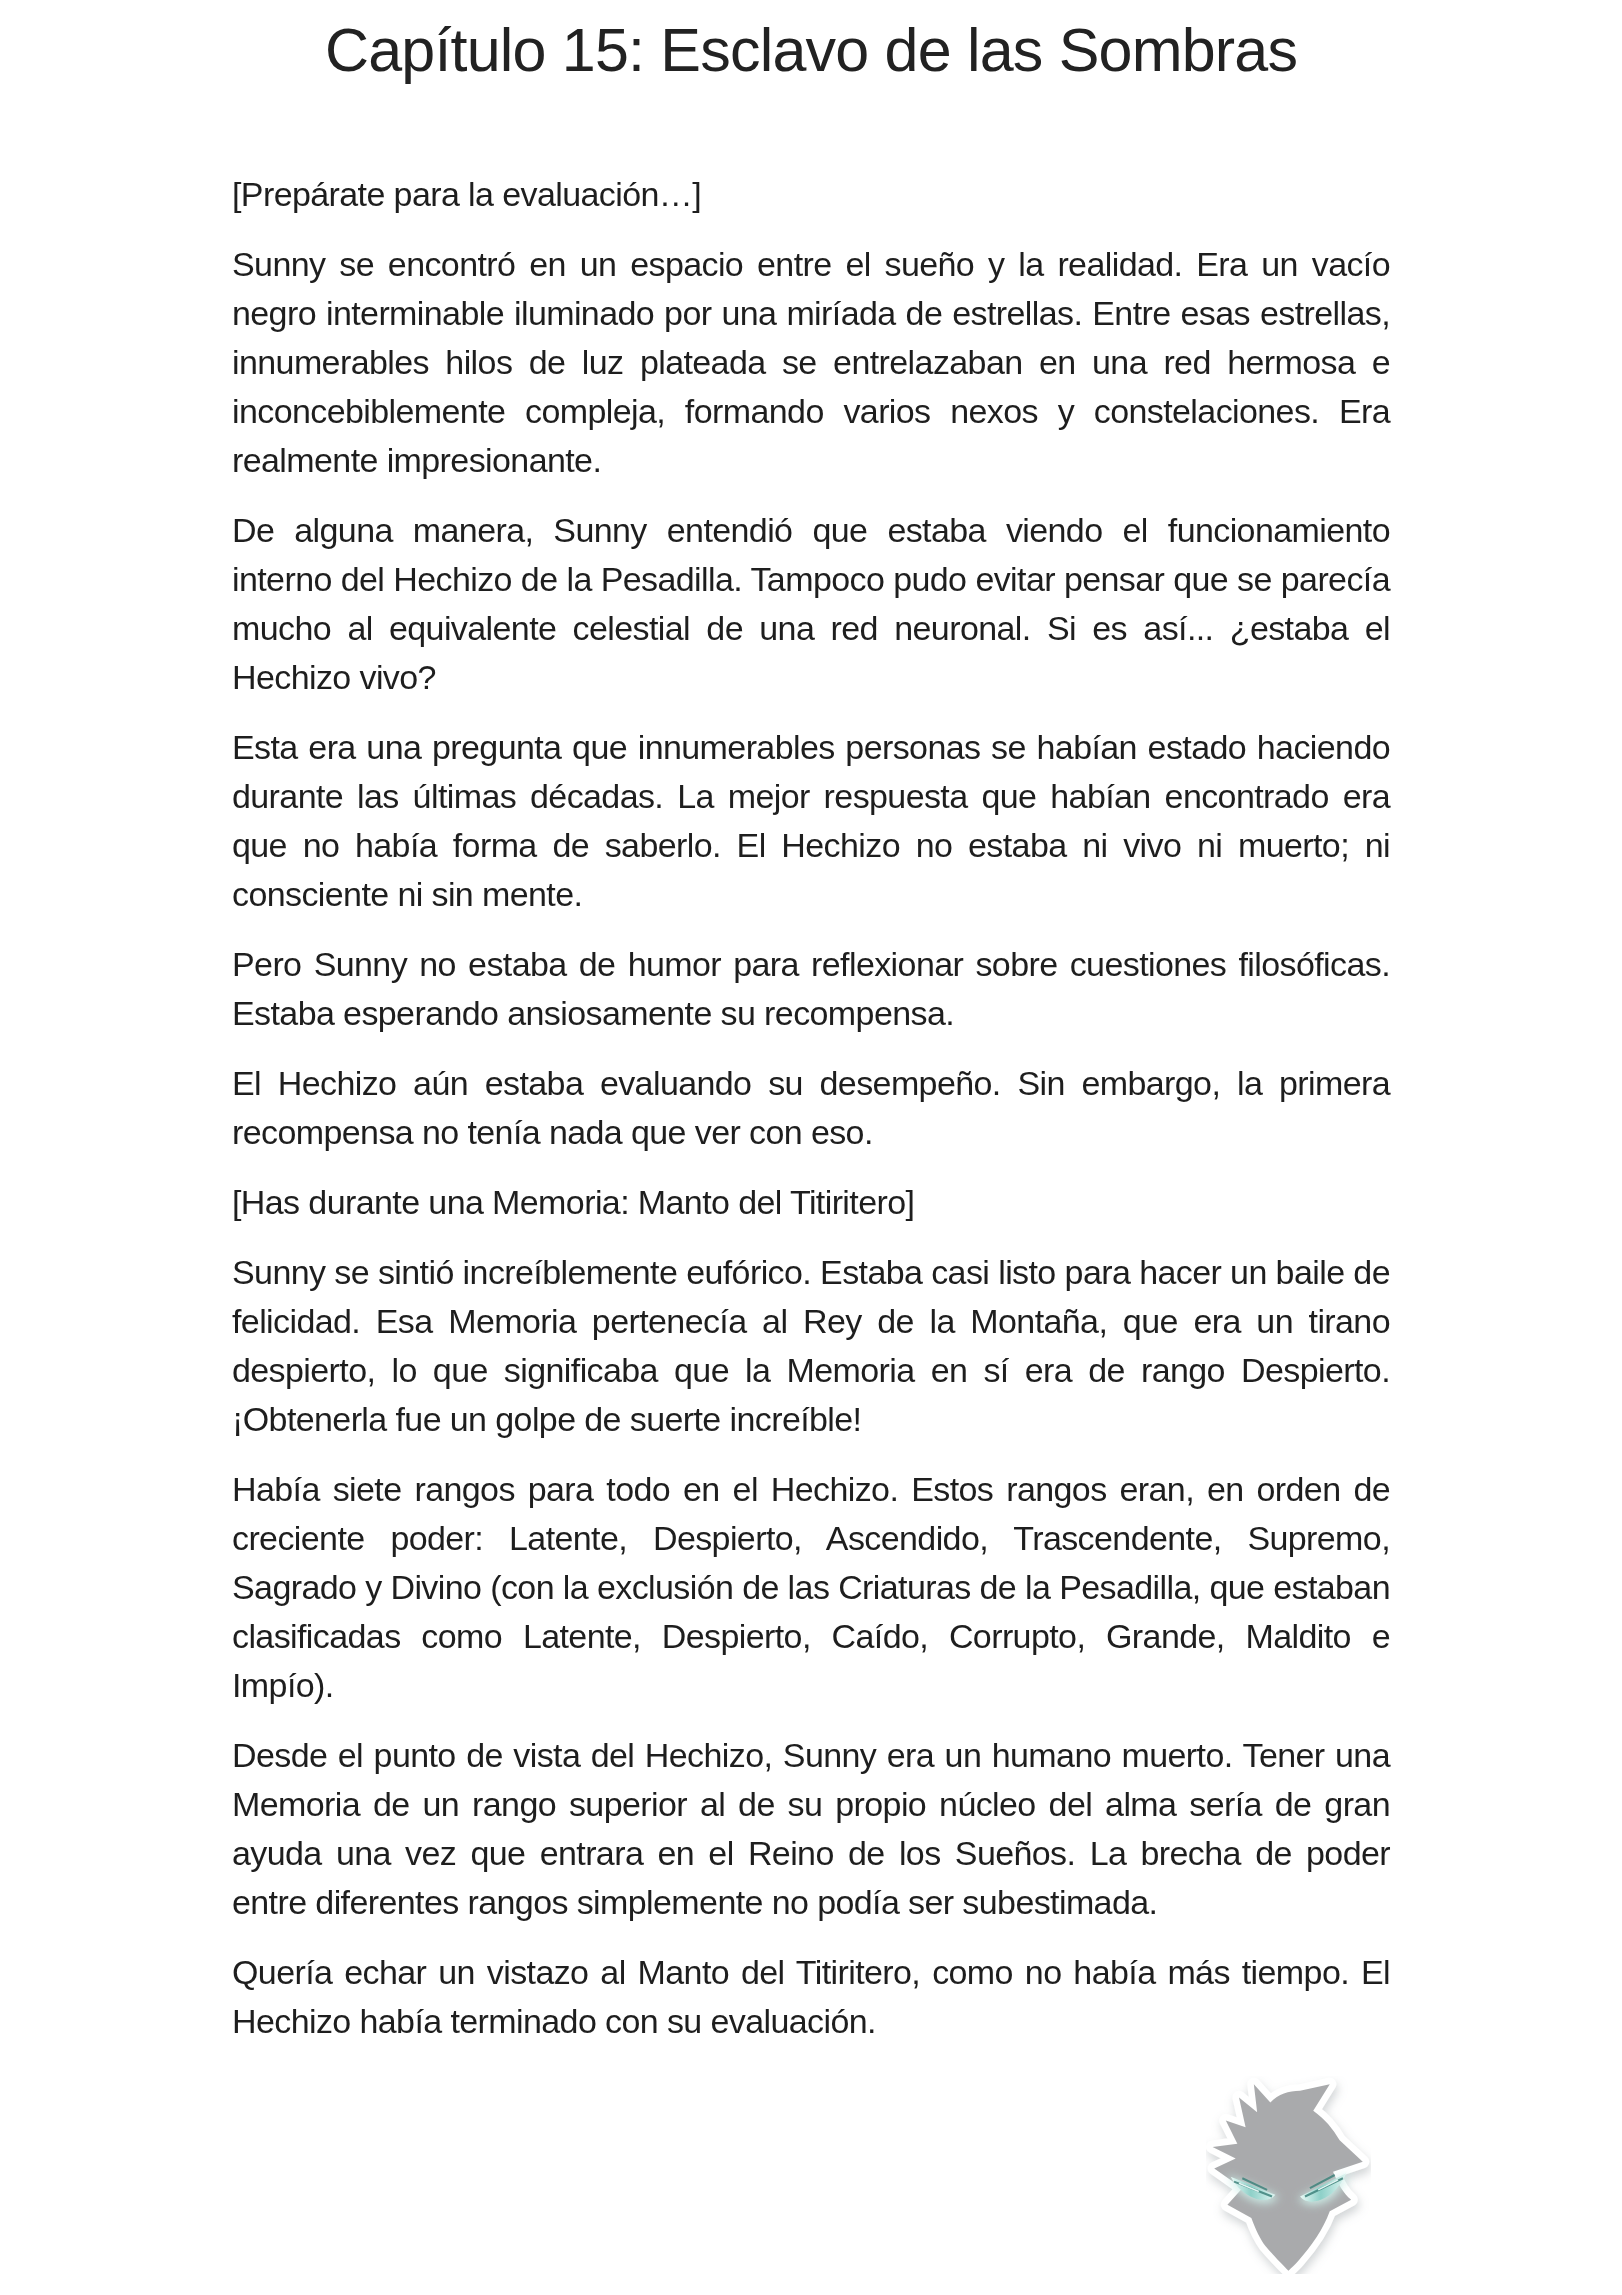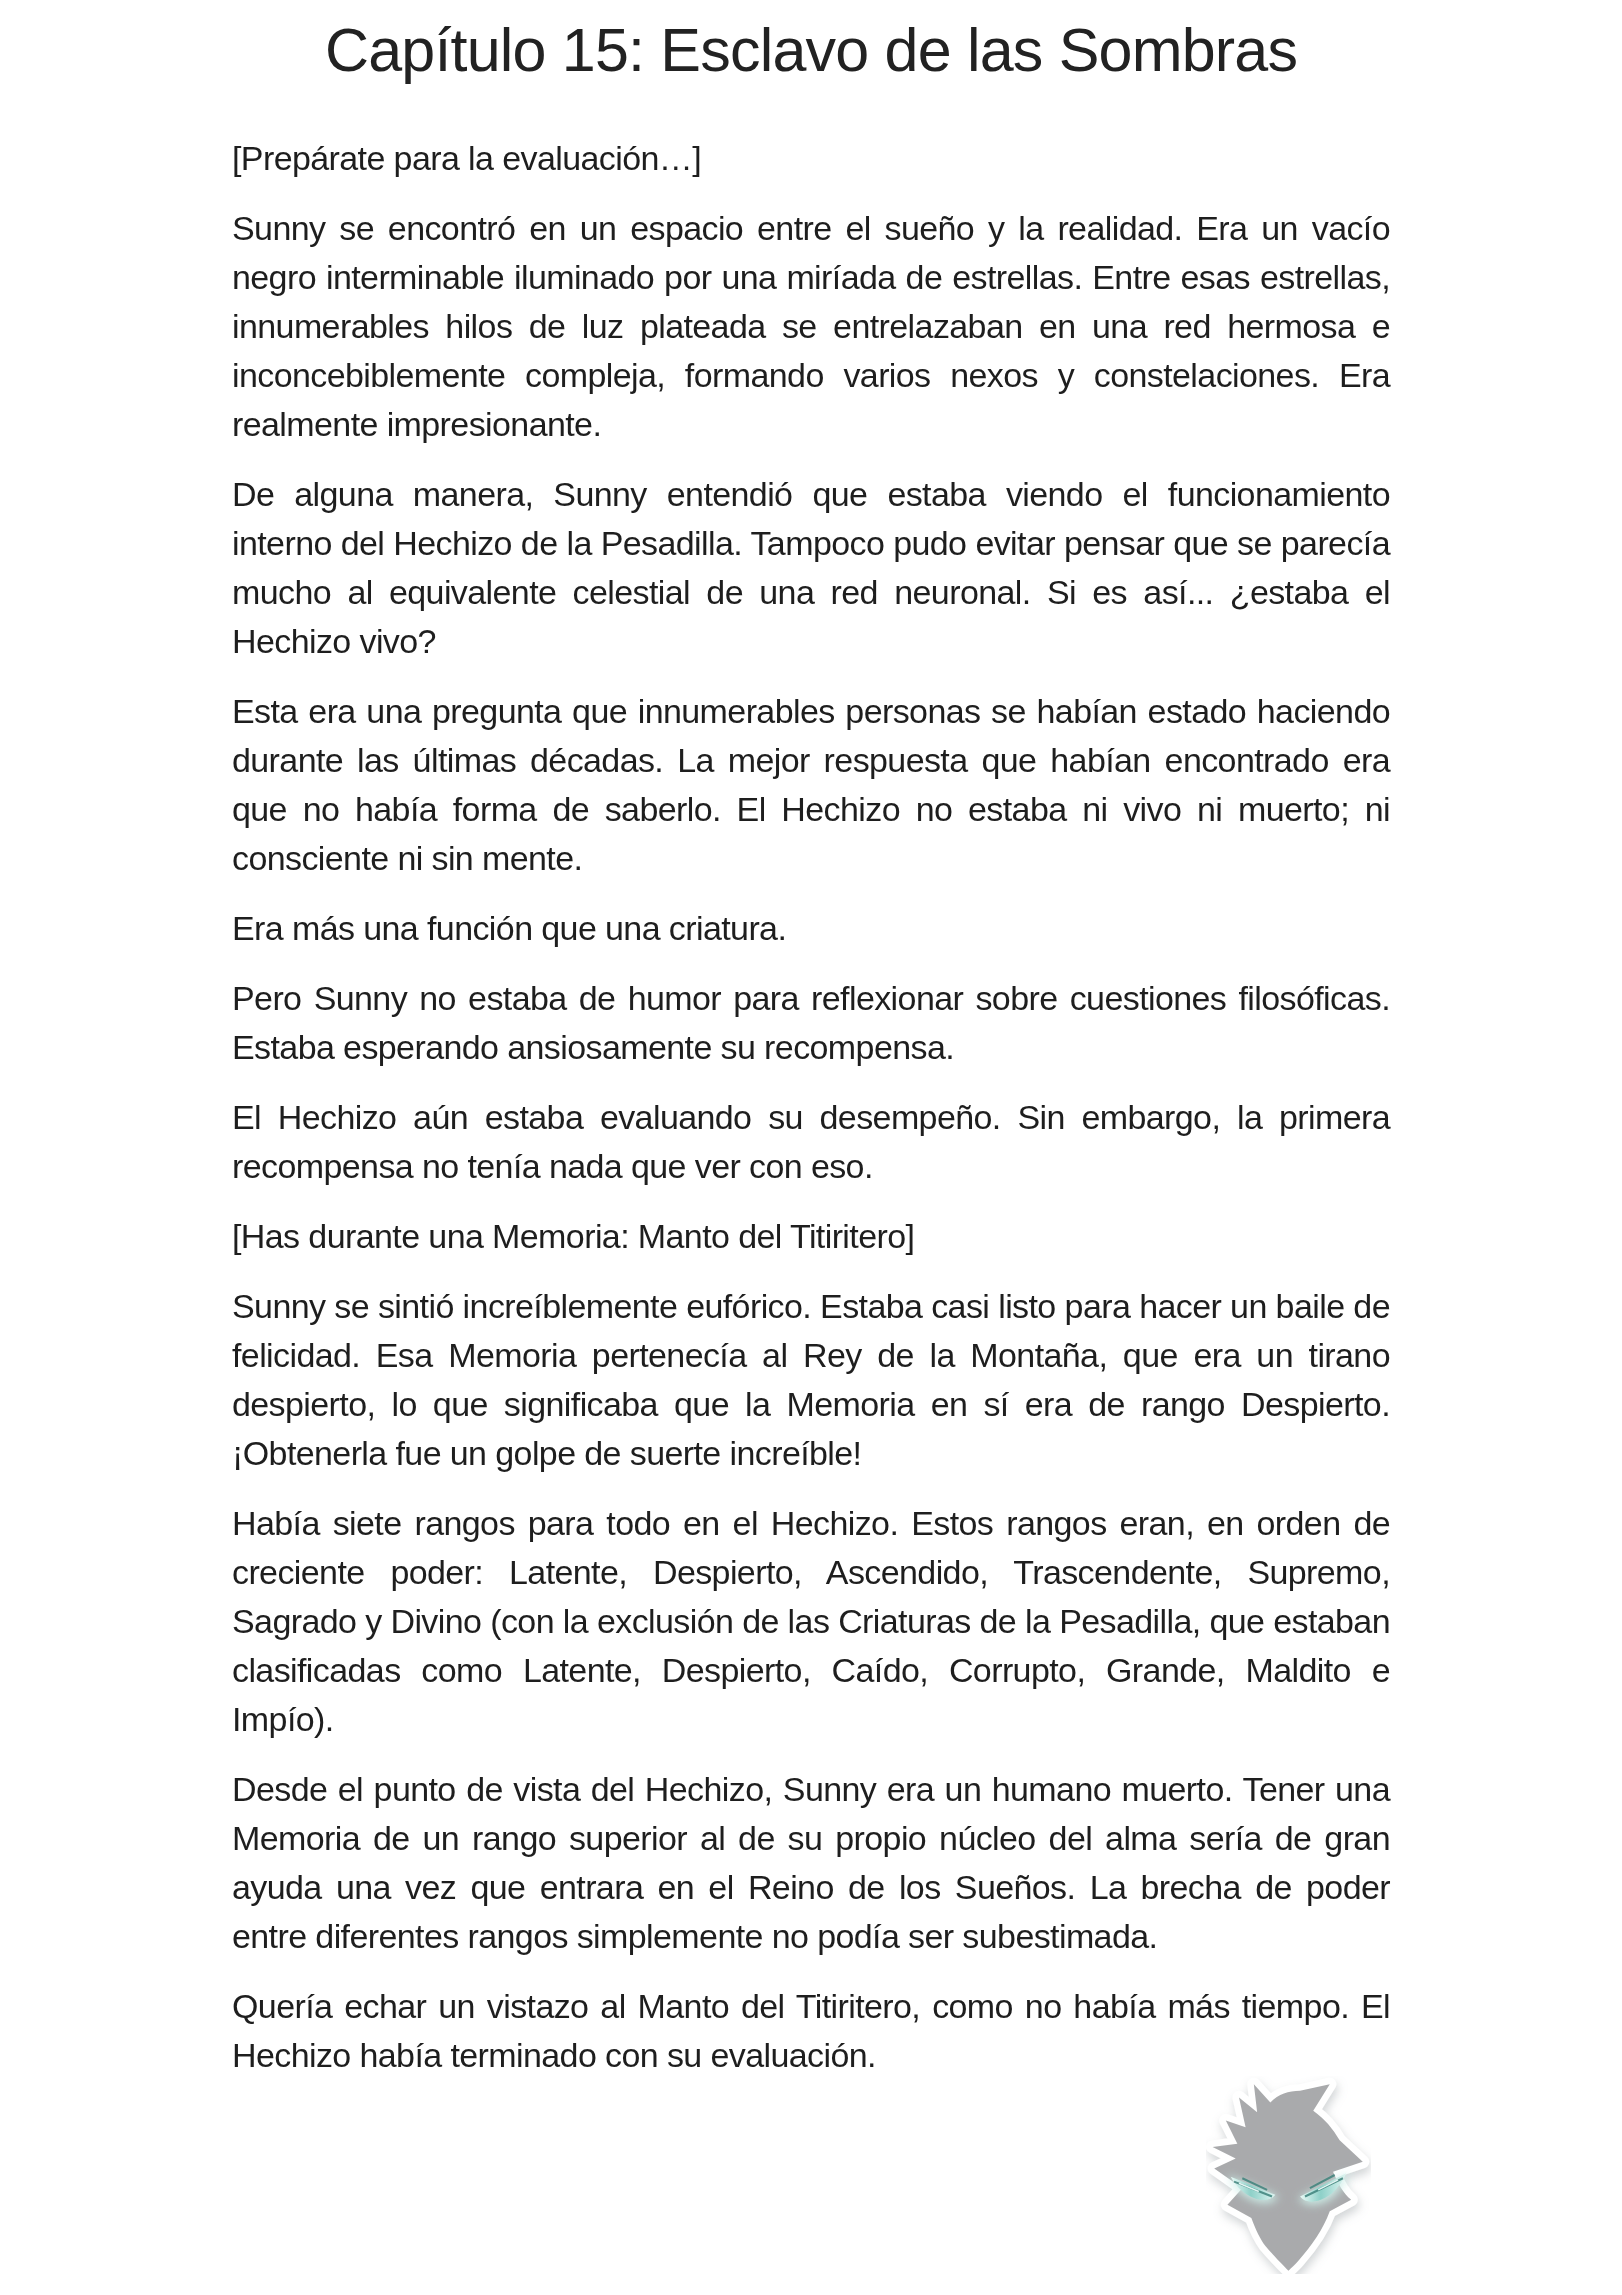--- a/index.html
+++ b/index.html
@@ -21,21 +21,21 @@
   }
   .chapter-title {
     margin: 15.3px 0 0 0;
     text-align: center;
     font-weight: 400;
     font-size: 61px;
     line-height: 71px;
     letter-spacing: -0.8px;
     color: #222222;
   }
-  .body-text { margin-top: 48px; }
+  .body-text { margin-top: 84px; }
   .body-text p {
     margin: 0 0 21px 0;
     font-size: 34px;
     line-height: 49px;
     letter-spacing: -0.6px;
     color: #1e1e1e;
     text-align: justify;
     hyphens: none;
   }
   .logo {
@@ -50,21 +50,20 @@
 <div class="page">
 
   <div class="content">
     <h1 class="chapter-title">Capítulo 15: Esclavo de las Sombras</h1>
 
     <div class="body-text">
       <p>[Prepárate para la evaluación…]</p>
       <p>Sunny se encontró en un espacio entre el sueño y la realidad. Era un vacío negro interminable iluminado por una miríada de estrellas. Entre esas estrellas, innumerables hilos de luz plateada se entrelazaban en una red hermosa e inconcebiblemente compleja, formando varios nexos y constelaciones. Era realmente impresionante.</p>
       <p>De alguna manera, Sunny entendió que estaba viendo el funcionamiento interno del Hechizo de la Pesadilla. Tampoco pudo evitar pensar que se parecía mucho al equivalente celestial de una red neuronal. Si es así... ¿estaba el Hechizo vivo?</p>
       <p>Esta era una pregunta que innumerables personas se habían estado haciendo durante las últimas décadas. La mejor respuesta que habían encontrado era que no había forma de saberlo. El Hechizo no estaba ni vivo ni muerto; ni consciente ni sin mente.</p>
-      <p>Era más una función que una criatura.</p>
       <p>Pero Sunny no estaba de humor para reflexionar sobre cuestiones filosóficas. Estaba esperando ansiosamente su recompensa.</p>
       <p>El Hechizo aún estaba evaluando su desempeño. Sin embargo, la primera recompensa no tenía nada que ver con eso.</p>
       <p>[Has durante una Memoria: Manto del Titiritero]</p>
       <p>Sunny se sintió increíblemente eufórico. Estaba casi listo para hacer un baile de felicidad. Esa Memoria pertenecía al Rey de la Montaña, que era un tirano despierto, lo que significaba que la Memoria en sí era de rango Despierto. ¡Obtenerla fue un golpe de suerte increíble!</p>
       <p>Había siete rangos para todo en el Hechizo. Estos rangos eran, en orden de creciente poder: Latente, Despierto, Ascendido, Trascendente, Supremo, Sagrado y Divino (con la exclusión de las Criaturas de la Pesadilla, que estaban clasificadas como Latente, Despierto, Caído, Corrupto, Grande, Maldito e Impío).</p>
       <p>Desde el punto de vista del Hechizo, Sunny era un humano muerto. Tener una Memoria de un rango superior al de su propio núcleo del alma sería de gran ayuda una vez que entrara en el Reino de los Sueños. La brecha de poder entre diferentes rangos simplemente no podía ser subestimada.</p>
       <p>Quería echar un vistazo al Manto del Titiritero, como no había más tiempo. El Hechizo había terminado con su evaluación.</p>
     </div>
   </div>
 

